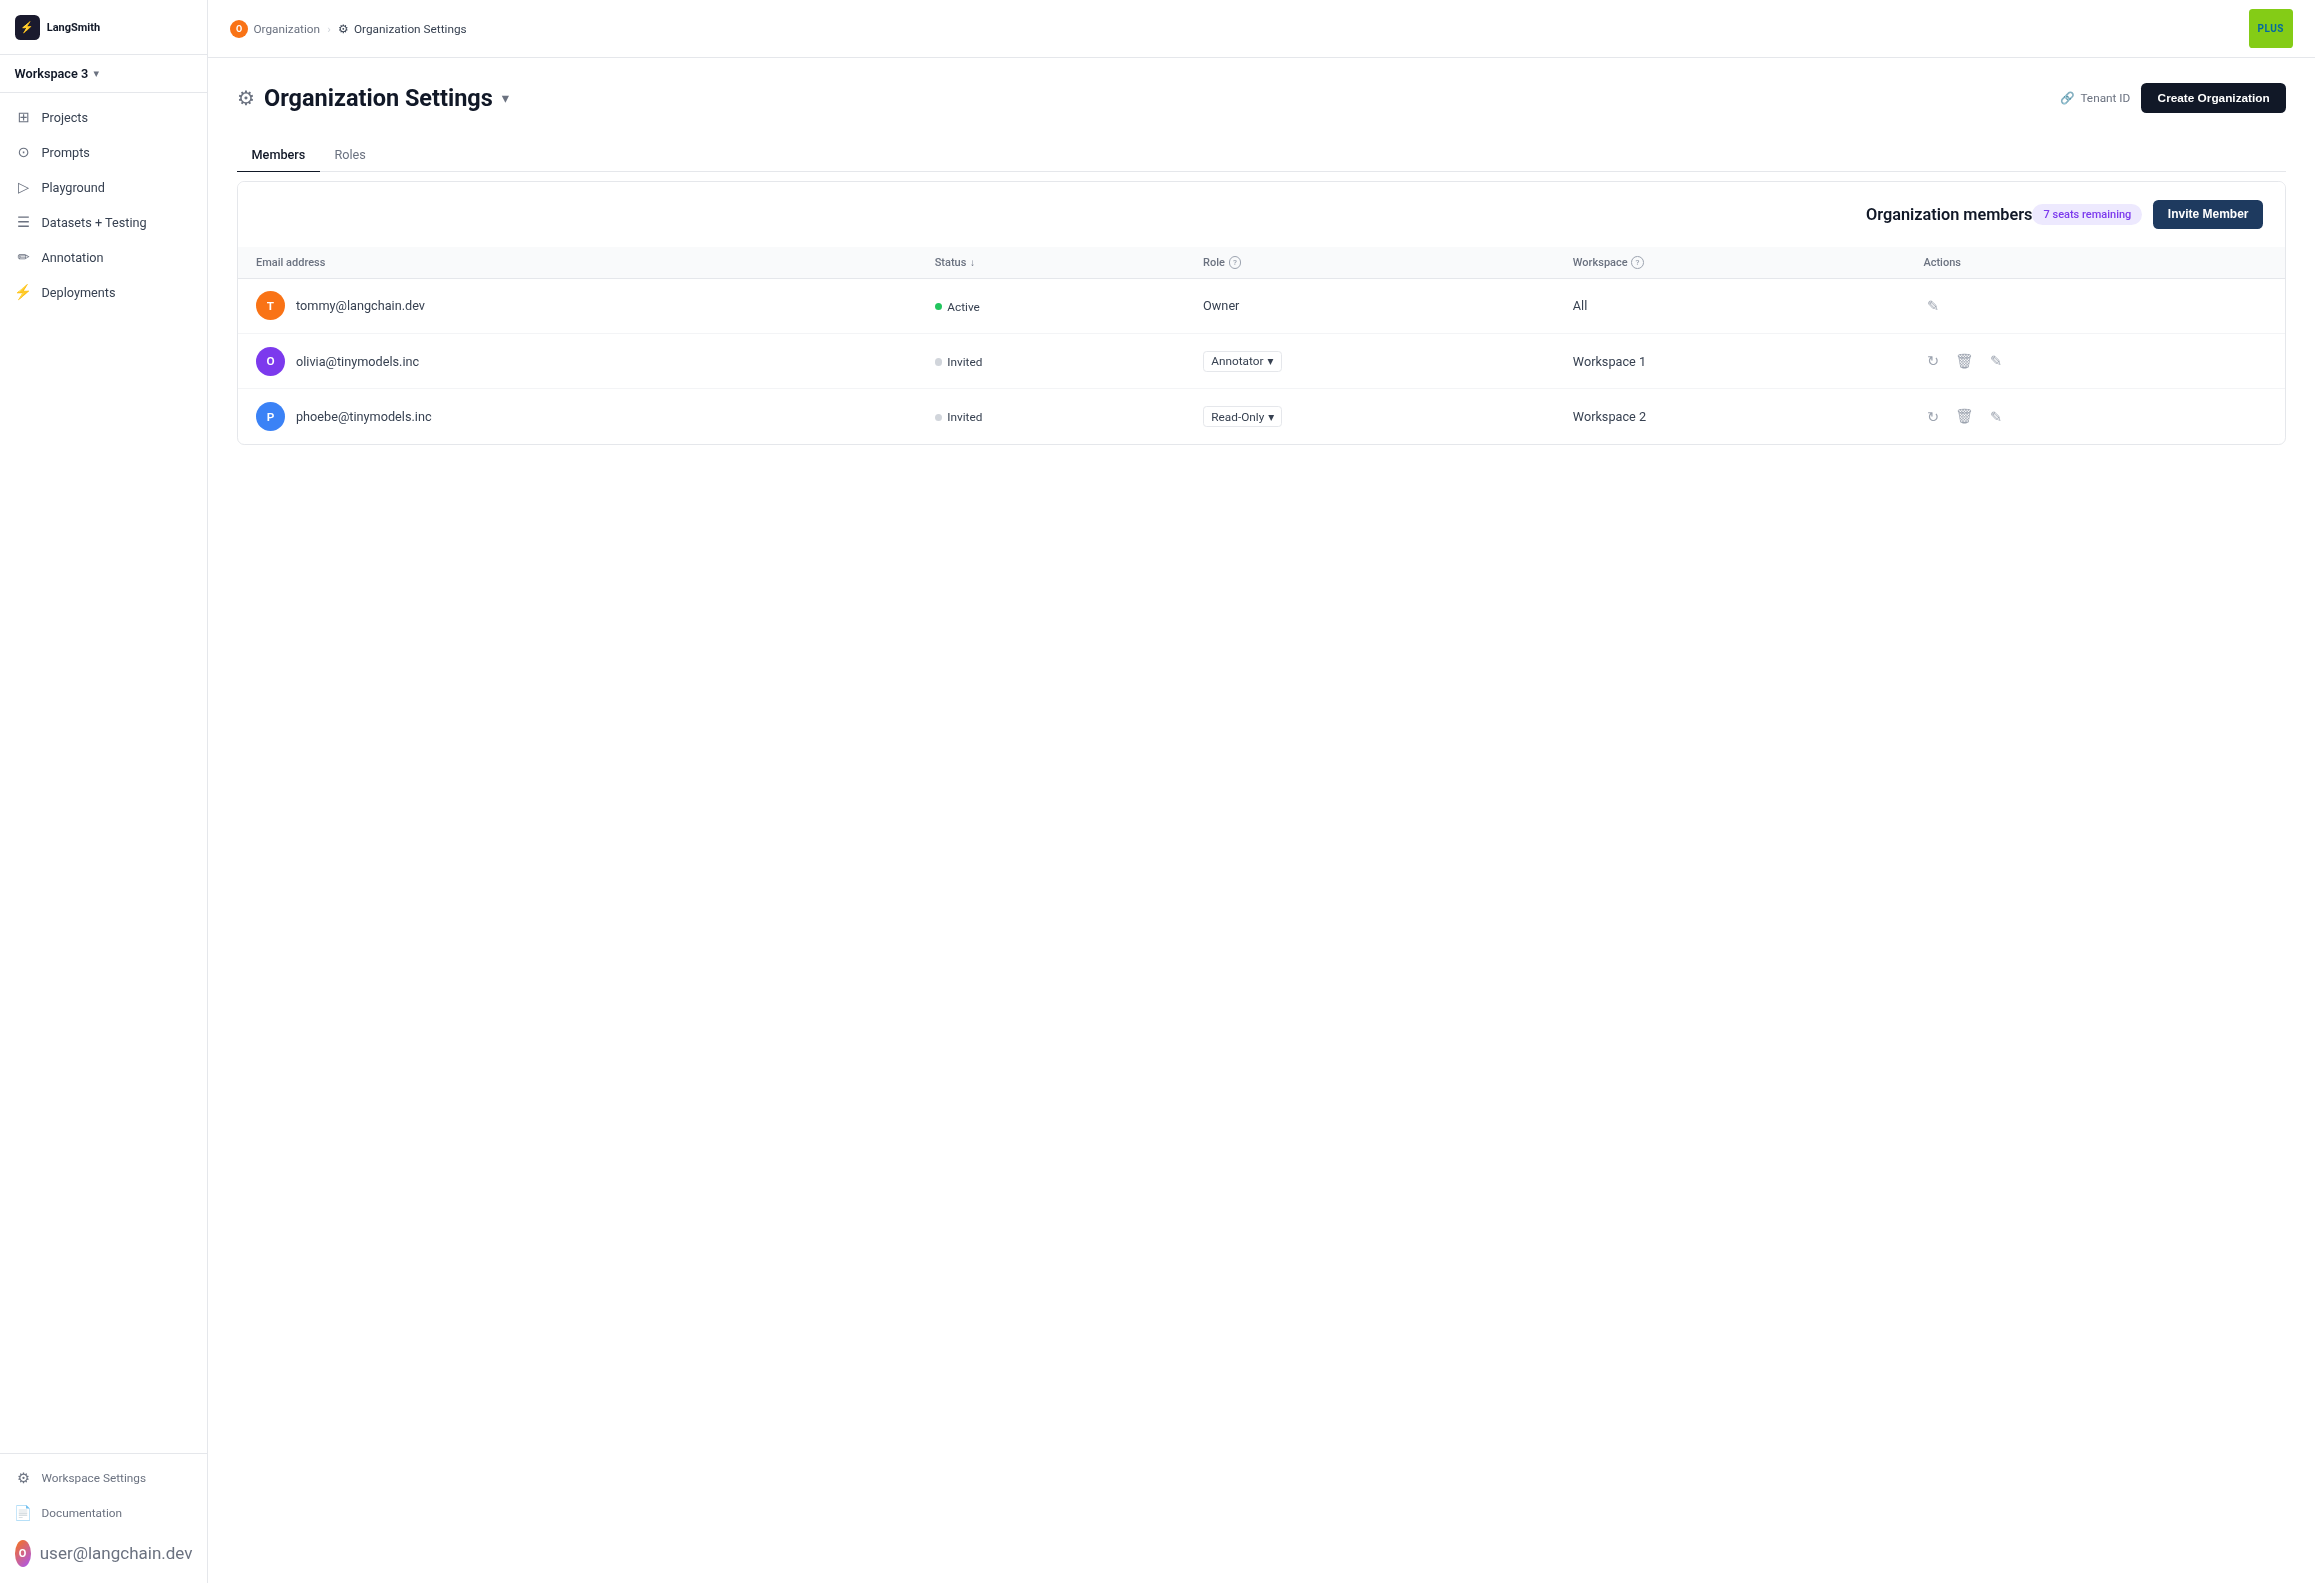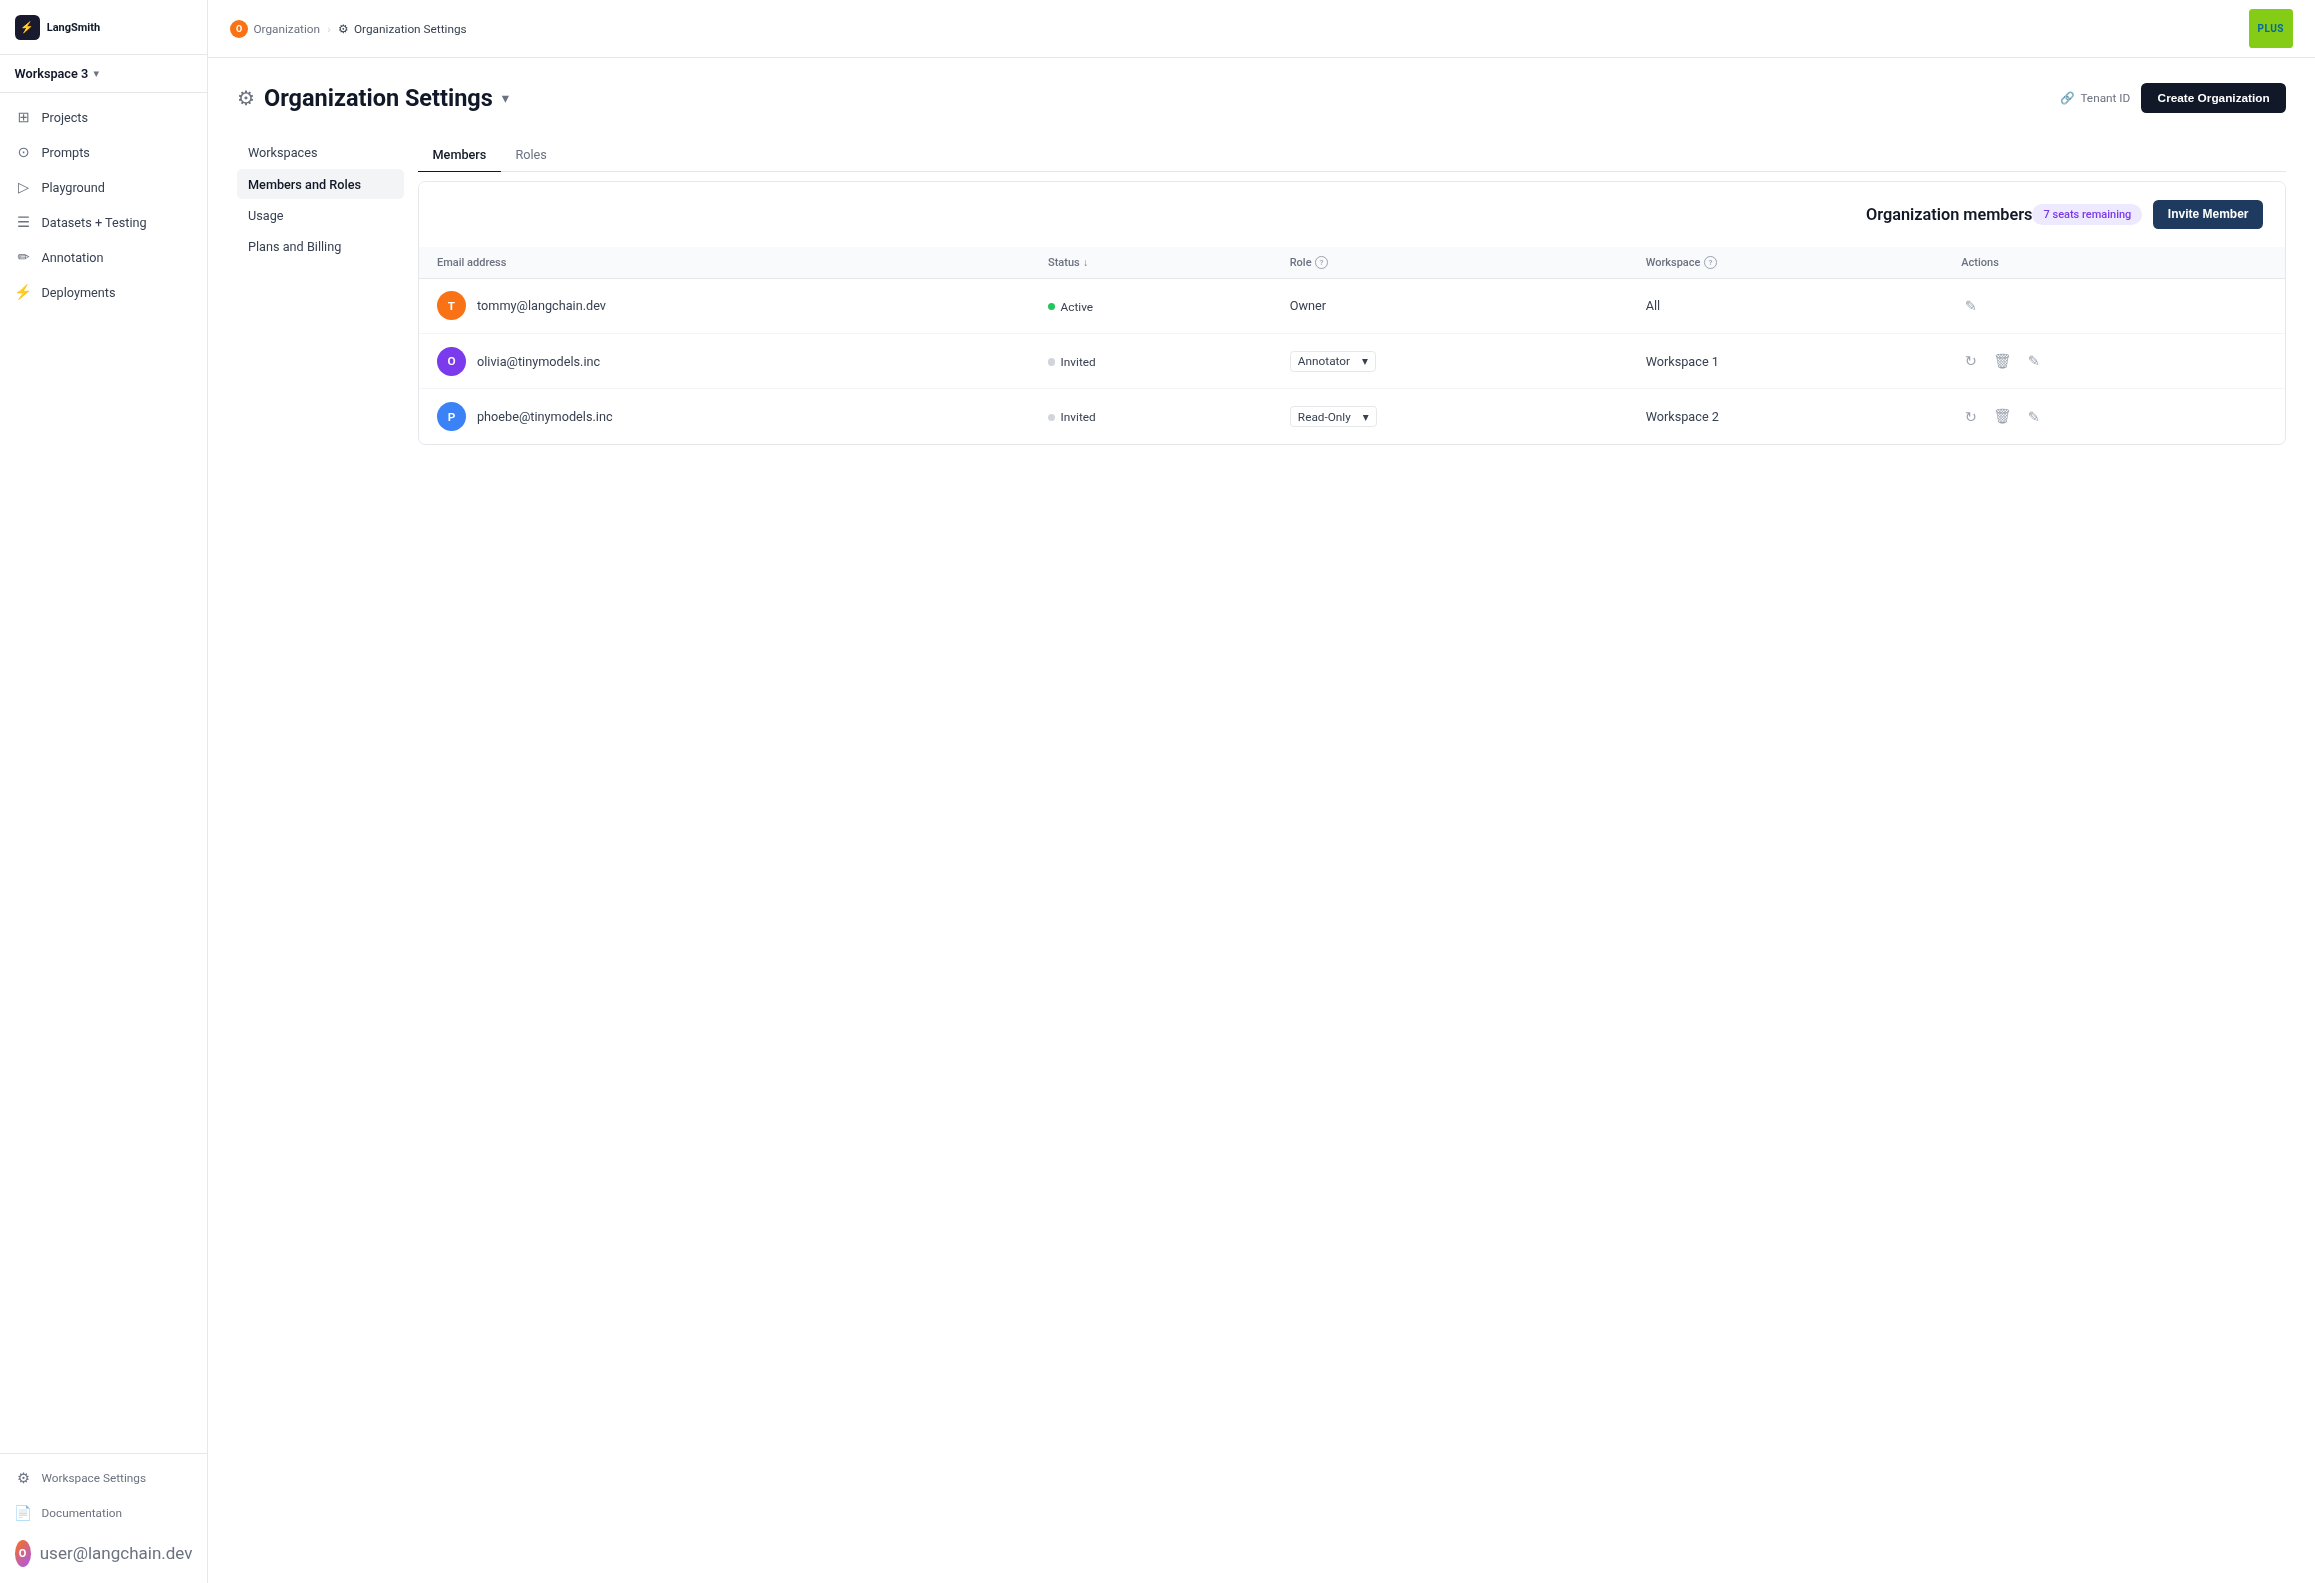--- a/index.html
+++ b/index.html
@@ -346,21 +346,21 @@
       width: 7.2px;
       height: 7.2px;
       border-radius: 50%;
       flex-shrink: 0;
     }
     .status-dot.active { background: #22c55e; }
     .status-dot.invited { background: #d1d5db; }
     .role-dropdown {
       display: inline-flex;
       align-items: center;
-      gap: 12px;
+      gap: 4px;
       cursor: pointer;
       padding: 2.7px 7.2px;
       border-radius: 3.6px;
       border: 0.9px solid #e5e7eb;
       font-size: 11.8px;
       background: #fff;
     }
 
     .actions-cell {
       display: flex;
@@ -488,26 +488,20 @@
         <a class="tenant-link">
           <span>🔗</span>
           <span>Tenant ID</span>
         </a>
         <button class="btn-create-org">Create Organization</button>
       </div>
     </div>
 
     <div class="settings-layout">
 
-      <div class="settings-sidebar">
-        <div class="settings-nav-item">Workspaces</div>
-        <div class="settings-nav-item active">Members and Roles</div>
-        <div class="settings-nav-item">Usage</div>
-        <div class="settings-nav-item">Plans and Billing</div>
-      </div>
 
       <div class="settings-content">
 
         <div class="tabs">
           <div class="tab active">Members</div>
           <div class="tab">Roles</div>
         </div>
 
         <div class="members-card">
           <div class="members-header">

